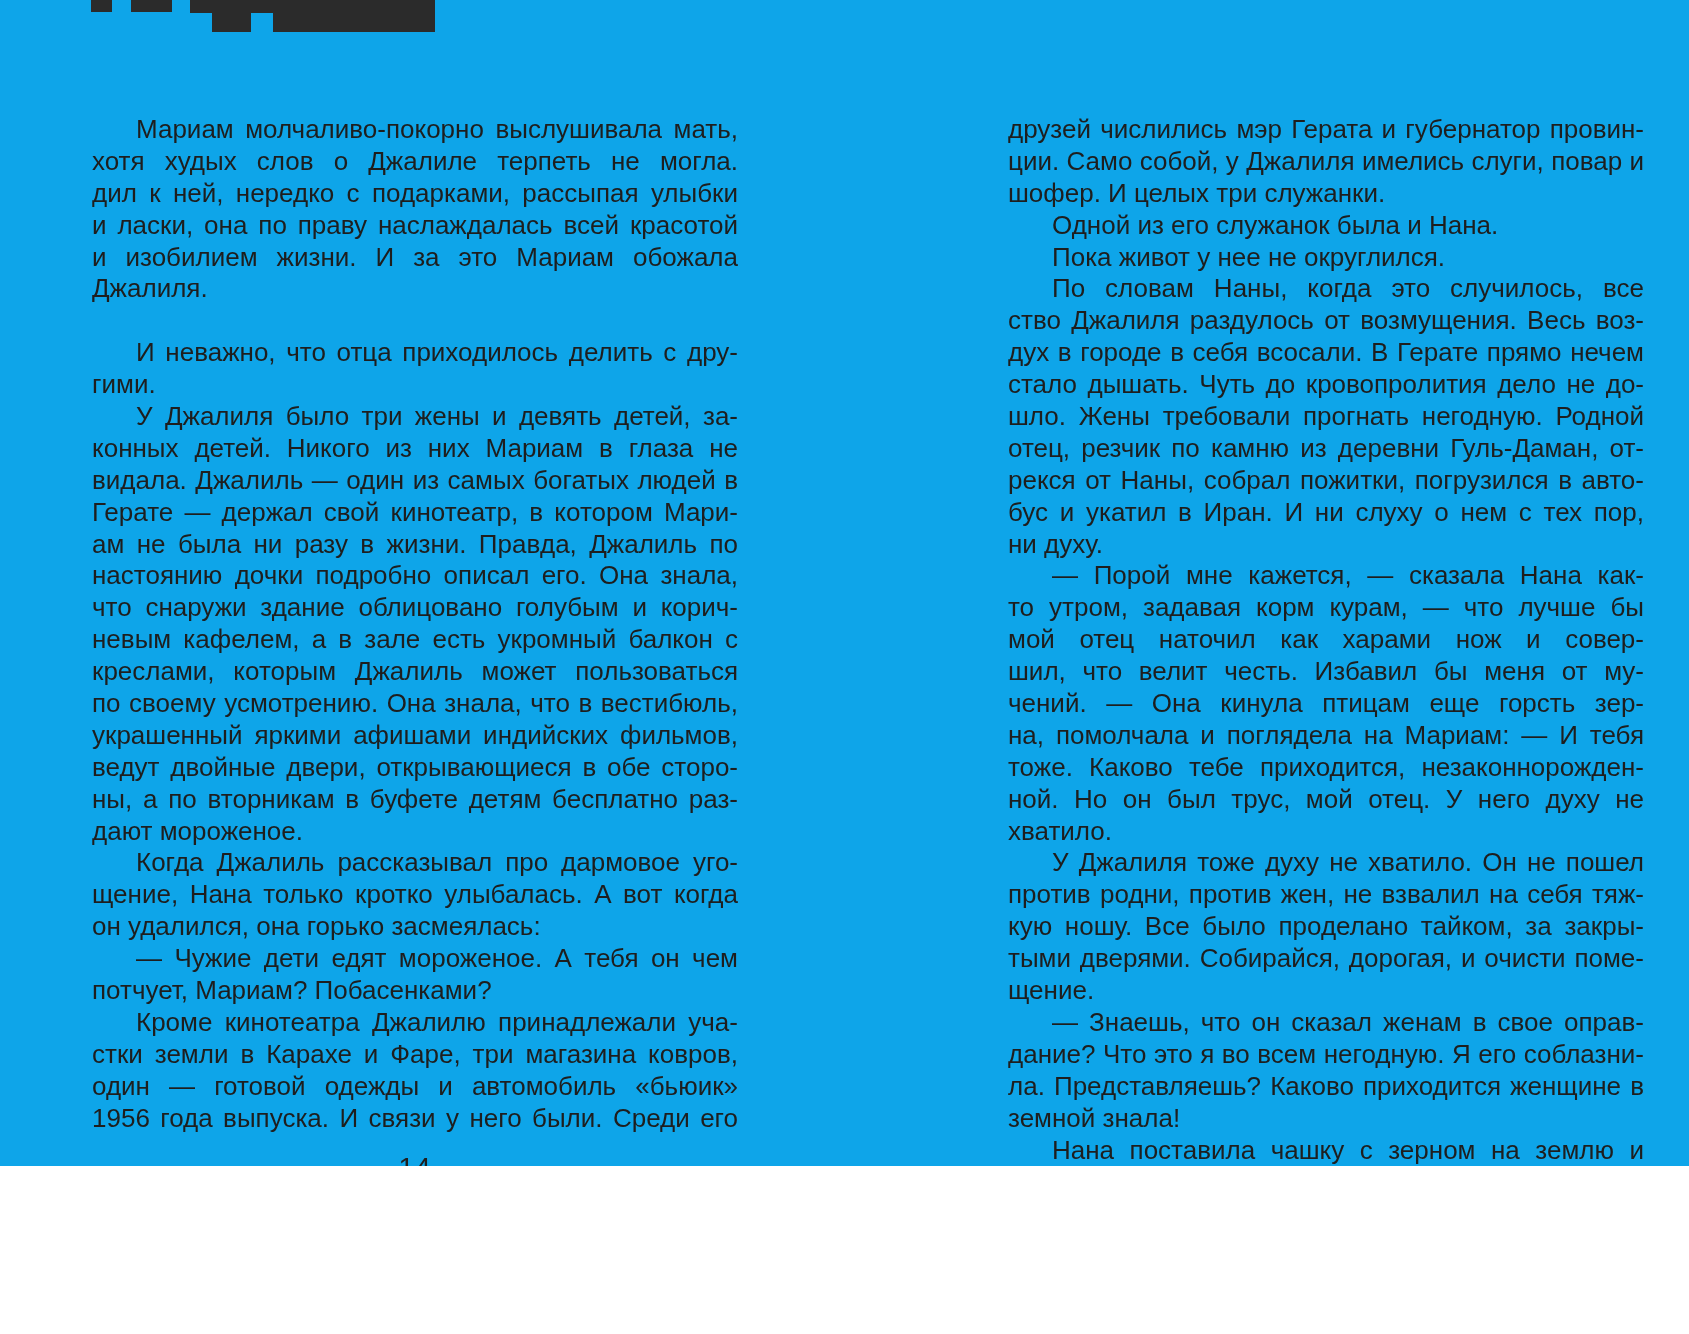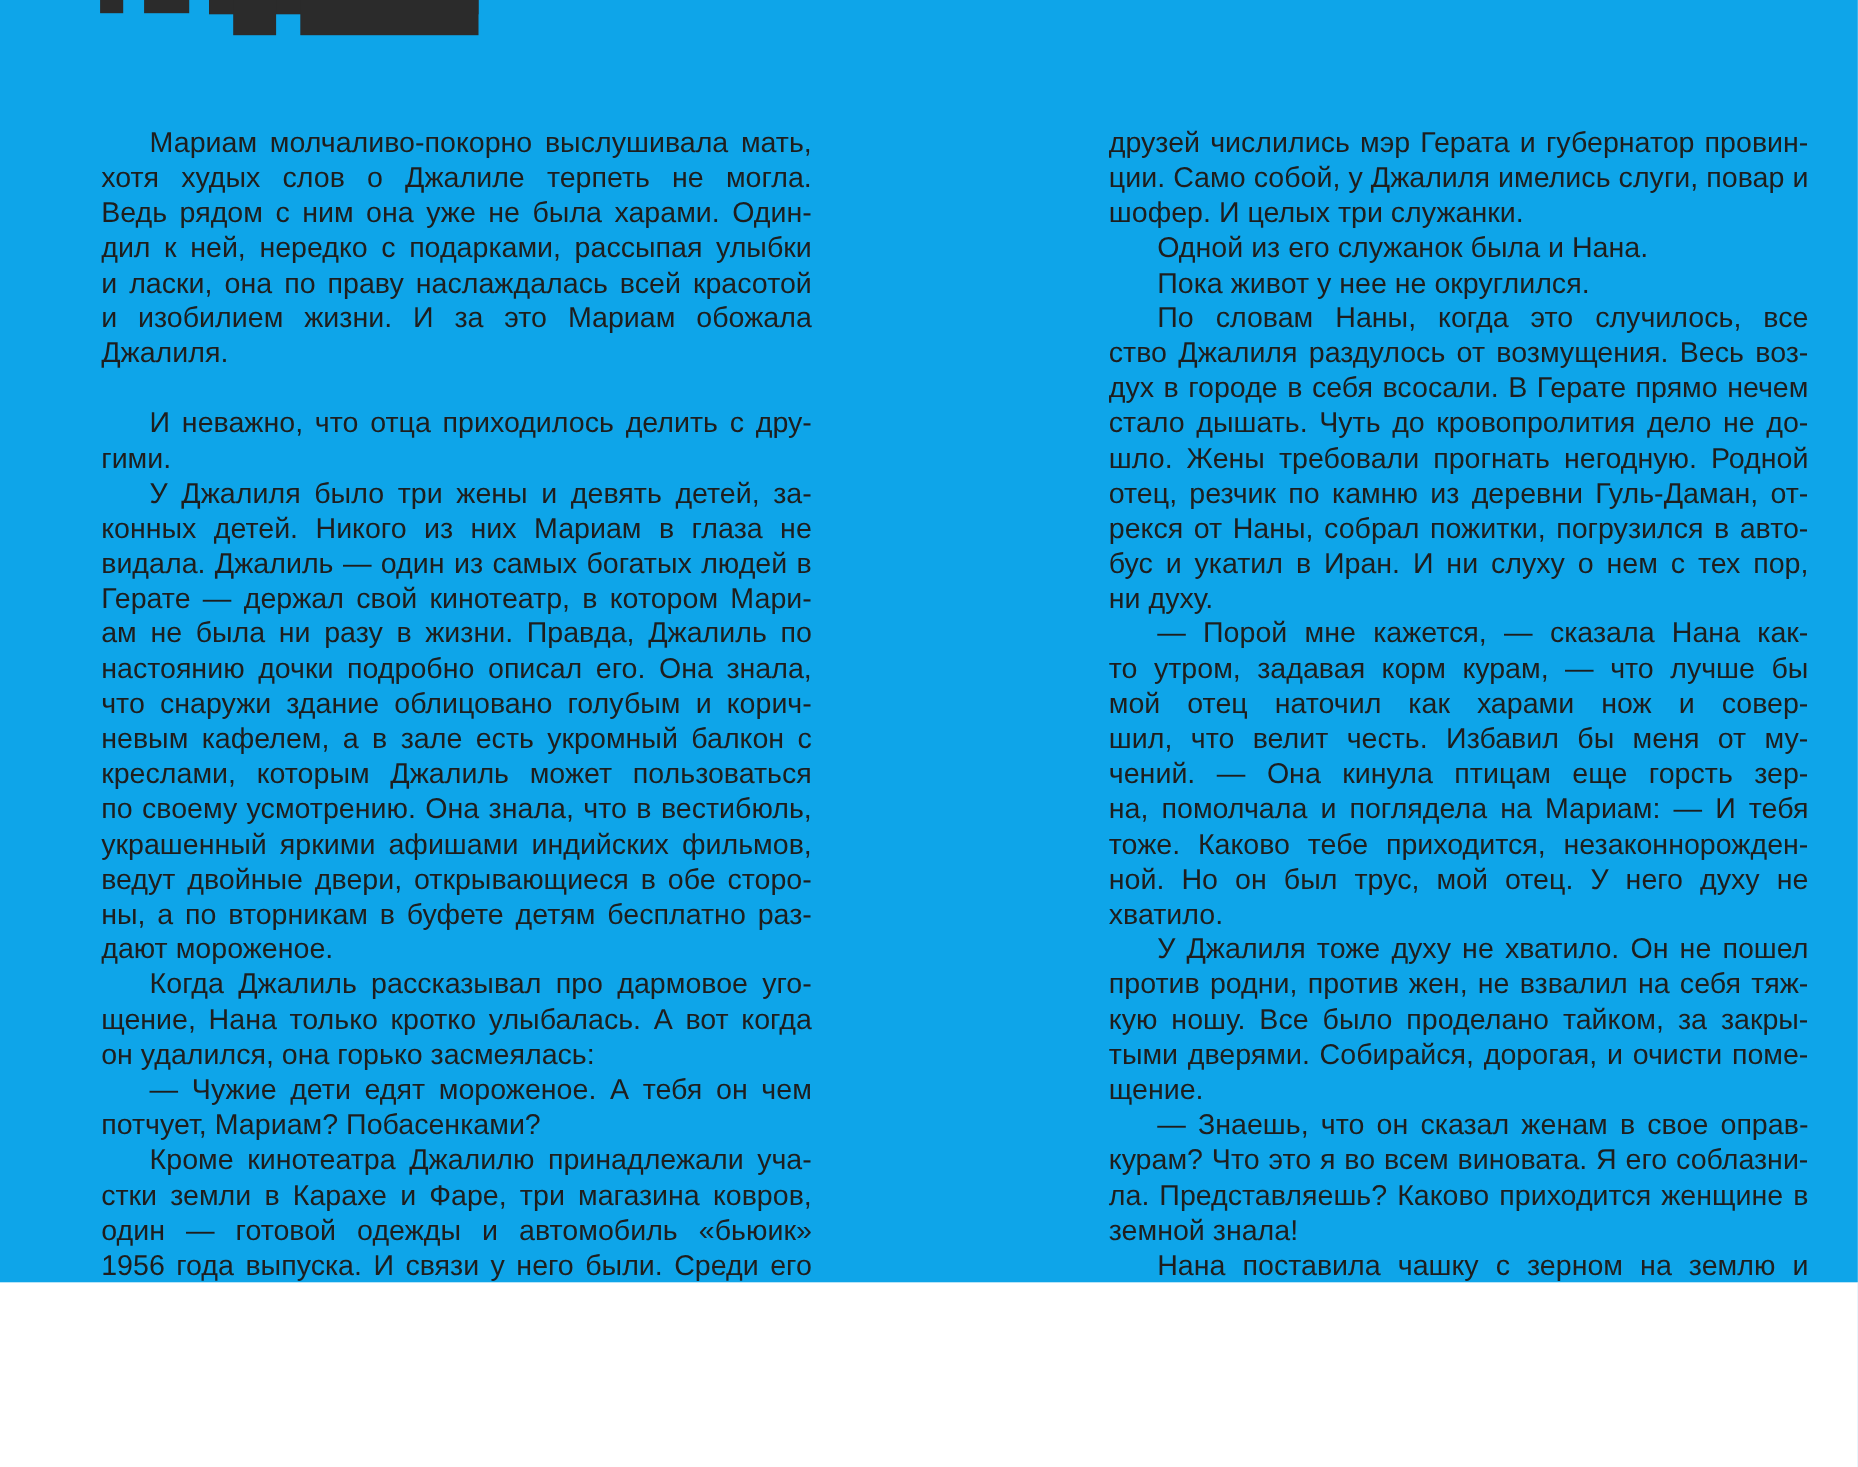--- a/index.html
+++ b/index.html
@@ -51,21 +51,20 @@
     <div class="a2"></div>
     <div class="a3"></div>
     <div class="a4"></div>
     <div class="a5"></div>
   </div>
 
   <div id="page-left" class="text-col">
     <div class="lines">
         <div class="line indent">Мариам молчаливо-покорно выслушивала мать,</div>
         <div class="line">хотя худых слов о Джалиле терпеть не могла.</div>
-        <div class="line">Ведь рядом с ним она уже не была харами. Один-</div>
         <div class="line">дил к ней, нередко с подарками, рассыпая улыбки</div>
         <div class="line">и ласки, она по праву наслаждалась всей красотой</div>
         <div class="line">и изобилием жизни. И за это Мариам обожала</div>
         <div class="line last">Джалиля.</div>
         <div class="line gap"></div>
         <div class="line indent">И неважно, что отца приходилось делить с дру-</div>
         <div class="line last">гими.</div>
         <div class="line indent">У Джалиля было три жены и девять детей, за-</div>
         <div class="line">конных детей. Никого из них Мариам в глаза не</div>
         <div class="line">видала. Джалиль — один из самых богатых людей в</div>
@@ -117,21 +116,21 @@
         <div class="line">на, помолчала и поглядела на Мариам: — И тебя</div>
         <div class="line">тоже. Каково тебе приходится, незаконнорожден-</div>
         <div class="line">ной. Но он был трус, мой отец. У него духу не</div>
         <div class="line last">хватило.</div>
         <div class="line indent">У Джалиля тоже духу не хватило. Он не пошел</div>
         <div class="line">против родни, против жен, не взвалил на себя тяж-</div>
         <div class="line">кую ношу. Все было проделано тайком, за закры-</div>
         <div class="line">тыми дверями. Собирайся, дорогая, и очисти поме-</div>
         <div class="line last">щение.</div>
         <div class="line indent">— Знаешь, что он сказал женам в свое оправ-</div>
-        <div class="line">курам? Что это я во всем виновата. Я его соблазни-</div>
+        <div class="line">дание? Что это я во всем негодную. Я его соблазни-</div>
         <div class="line">ла. Представляешь? Каково приходится женщине в</div>
         <div class="line last">земной знала!</div>
         <div class="line indent">Нана поставила чашку с зерном на землю и</div>
         <div class="line last">ухватила Мариам за подбородок:</div>
       </div>
     <div class="pagenum">15</div>
   </div>
 
 </div>
 

